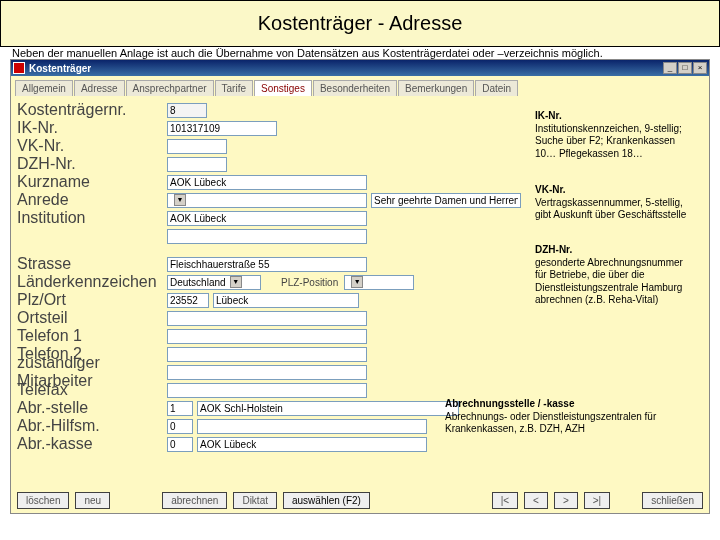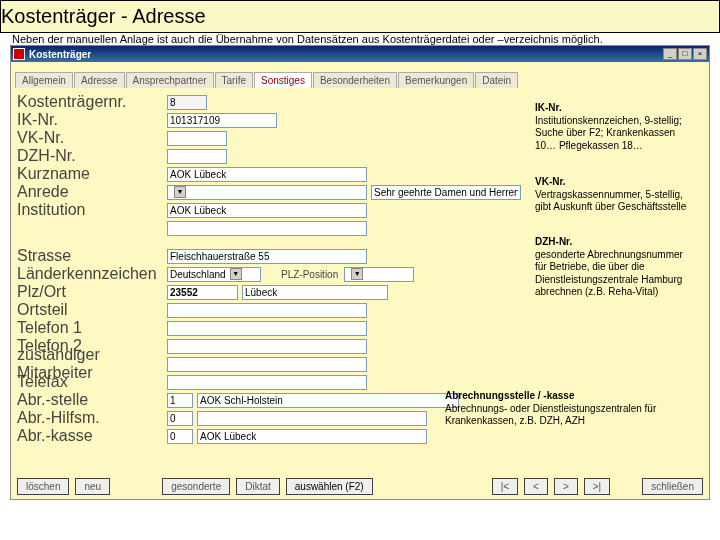--- a/index.html
+++ b/index.html
@@ -1,24 +1,24 @@
 <!DOCTYPE html>
 <html><head>
 <meta charset="utf-8">
 <style>
   * { box-sizing: border-box; margin: 0; padding: 0; }
   body { font-family: Arial, sans-serif; font-size: 10px; width: 720px; height: 540px; background: #fff; overflow: hidden; }
-  .slide-title { background: #fbf8c8; border: 1px solid #000; text-align: left; font-size: 20px; padding: 4px 0; font-family: Arial; }
+  .slide-title { background: #fbf8c8; border: 1px solid #000; text-align: center; font-size: 20px; padding: 11px 0; font-family: Arial; }
   .subtitle { font-size: 11px; padding: 0 12px; }
   .window { margin: 0 10px; border: 1px solid #888; background: #fef9c3; height: 455px; position: relative; }
   .titlebar { background: linear-gradient(#0a246a,#3a6ea5); height: 16px; display: flex; align-items: center; color: #fff; font-size: 10px; padding: 0 2px; }
   .titlebar .wicon { width: 12px; height: 12px; background: #c00; margin-right: 4px; border: 1px solid #fff; }
   .titlebar .wtitle { flex: 1; font-weight: bold; }
   .tbtn { width: 14px; height: 12px; background: #d4d0c8; border: 1px solid #888; margin-left: 1px; font-size: 8px; line-height: 10px; text-align: center; color: #000; }
-  .tabs { display: flex; gap: 1px; padding: 10px 4px 0 4px; font-size: 10px; }
+  .tabs { display: flex; gap: 1px; padding: 4px 4px 0 4px; font-size: 10px; }
   .tab { padding: 2px 6px; background: #ece9d8; border: 1px solid #aaa; border-bottom: none; color: #555; cursor: default; }
   .tab.active { background: #fff; color: #800; font-weight: normal; }
   .form-area { padding: 4px 6px; position: relative; height: 380px; }
   .row { display: flex; align-items: center; margin: 2px 0; height: 16px; }
   .lbl { width: 150px; text-align: left; padding-right: 16px; color: #444; font-size: 16px; }
   .inp { border: 1px solid #7b9ebd; background: #fff; height: 15px; padding: 0 2px; font-size: 10px; }
   .inp.ro { background: #f4f4f4; }
   .dd { border: 1px solid #7b9ebd; background: #fff; height: 15px; display: inline-flex; align-items: center; padding: 0 2px; font-size: 10px; }
   .dd .arr { margin-left: 4px; width: 12px; height: 12px; background: #d4d0c8; border: 1px solid #888; font-size: 7px; line-height: 10px; text-align: center; }
   .note-box { position: absolute; right: 14px; width: 160px; font-size: 10px; line-height: 1.25; background: transparent; }
@@ -117,21 +117,21 @@
           <div class="arr">▼</div>
         </div>
       <span style="margin:0 6px 0 20px;color:#444">PLZ-Position</span>
       <div class="dd" style="width:70px">
           <span></span>
           <div class="arr">▼</div>
         </div>
       </div>
     <div class="row">
         <div class="lbl">Plz/Ort</div>
-      <input class="inp" style="width: 71px; font-weight: bold;" value="23552">
+      <input class="inp" style="width: 42px;" value="23552">
       <input class="inp" style="width: 146px; margin-left: 4px;" value="Lübeck">
       </div>
     <div class="row">
         <div class="lbl">Ortsteil</div>
       <input class="inp" style="width: 200px;">
       </div>
     <div class="row">
         <div class="lbl">Telefon 1</div>
       <input class="inp" style="width: 200px;">
       </div>
@@ -161,21 +161,21 @@
         <div class="lbl">Abr.-kasse</div>
       <input class="inp" style="width: 26px;" value="0">
       <input class="inp" style="width: 230px; margin-left: 4px;" value="AOK Lübeck">
       </div>
   </div>
 
   <div class="btnbar">
     <div class="btn">löschen</div>
     <div class="btn">neu</div>
     <div style="width:40px"></div>
-    <div class="btn">gesonderte</div>
+    <div class="btn">abrechnen</div>
     <div class="btn">Diktat</div>
     <div class="btn primary">auswählen (F2)</div>
     <div class="navbtns">
       <div class="btn">|&lt;</div>
       <div class="btn">&lt;</div>
       <div class="btn">&gt;</div>
       <div class="btn">&gt;|</div>
       <div style="width:20px"></div>
       <div class="btn">schließen</div>
     </div>

